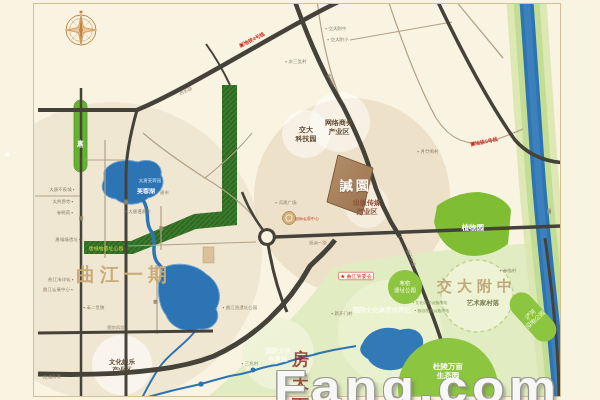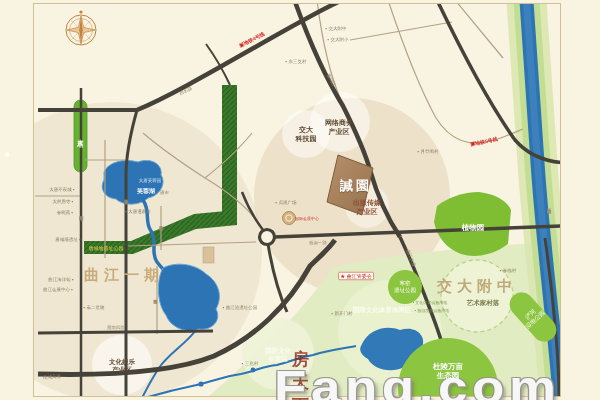--- a/index.html
+++ b/index.html
@@ -150,21 +150,21 @@
   </g>
 
   <rect x="33.5" y="3.5" width="527" height="393" fill="none" stroke="#d2bf93" stroke-width="1"></rect>
 </svg>
 
 <div class="wm">
   <div class="wm-cn">房天下</div>
   <div class="wm-en">Fang.com</div>
 </div>
 
-<div class="lbl serif" style="font-size: 15px; left: 124px; top: 275px; color: rgb(201, 171, 122); letter-spacing: 5px; transform: translate(-50%, -50%);">曲江一期</div>
+<div class="lbl serif" style="font-size: 19px; left: 124px; top: 275px; color: rgb(201, 171, 122); letter-spacing: 5px; transform: translate(-50%, -50%);">曲江一期</div>
     <div class="lbl serif" style="font-size: 15px; left: 477px; top: 286px; color: rgb(191, 169, 123); letter-spacing: 5px; transform: translate(-50%, -50%);">交大附中</div>
     <div class="lbl serif logo" style="font-size: 13px; left: 348px; top: 186px; color: rgb(255, 255, 255); letter-spacing: 3px; transform: translate(-50%, -50%); margin-left: 8px;">諴園</div>
     <div class="lbl " style="font-size: 14px; left: 306px; top: 134px; color: rgb(93, 74, 51); font-weight: bold; transform: translate(-50%, -50%) scale(0.5);">交大
 科技园</div>
     <div class="lbl " style="font-size: 14px; left: 339px; top: 127px; color: rgb(93, 74, 51); font-weight: bold; transform: translate(-50%, -50%) scale(0.5);">网络商务
 产业区</div>
     <div class="lbl " style="font-size: 14px; left: 367px; top: 207px; color: rgb(141, 79, 56); font-weight: bold; transform: translate(-50%, -50%) scale(0.5);">出版传媒
 产业区</div>
     <div class="lbl " style="font-size: 13px; left: 122px; top: 366px; color: rgb(93, 74, 51); font-weight: bold; transform: translate(-50%, -50%) scale(0.5);">文化娱乐
 产业区</div>

